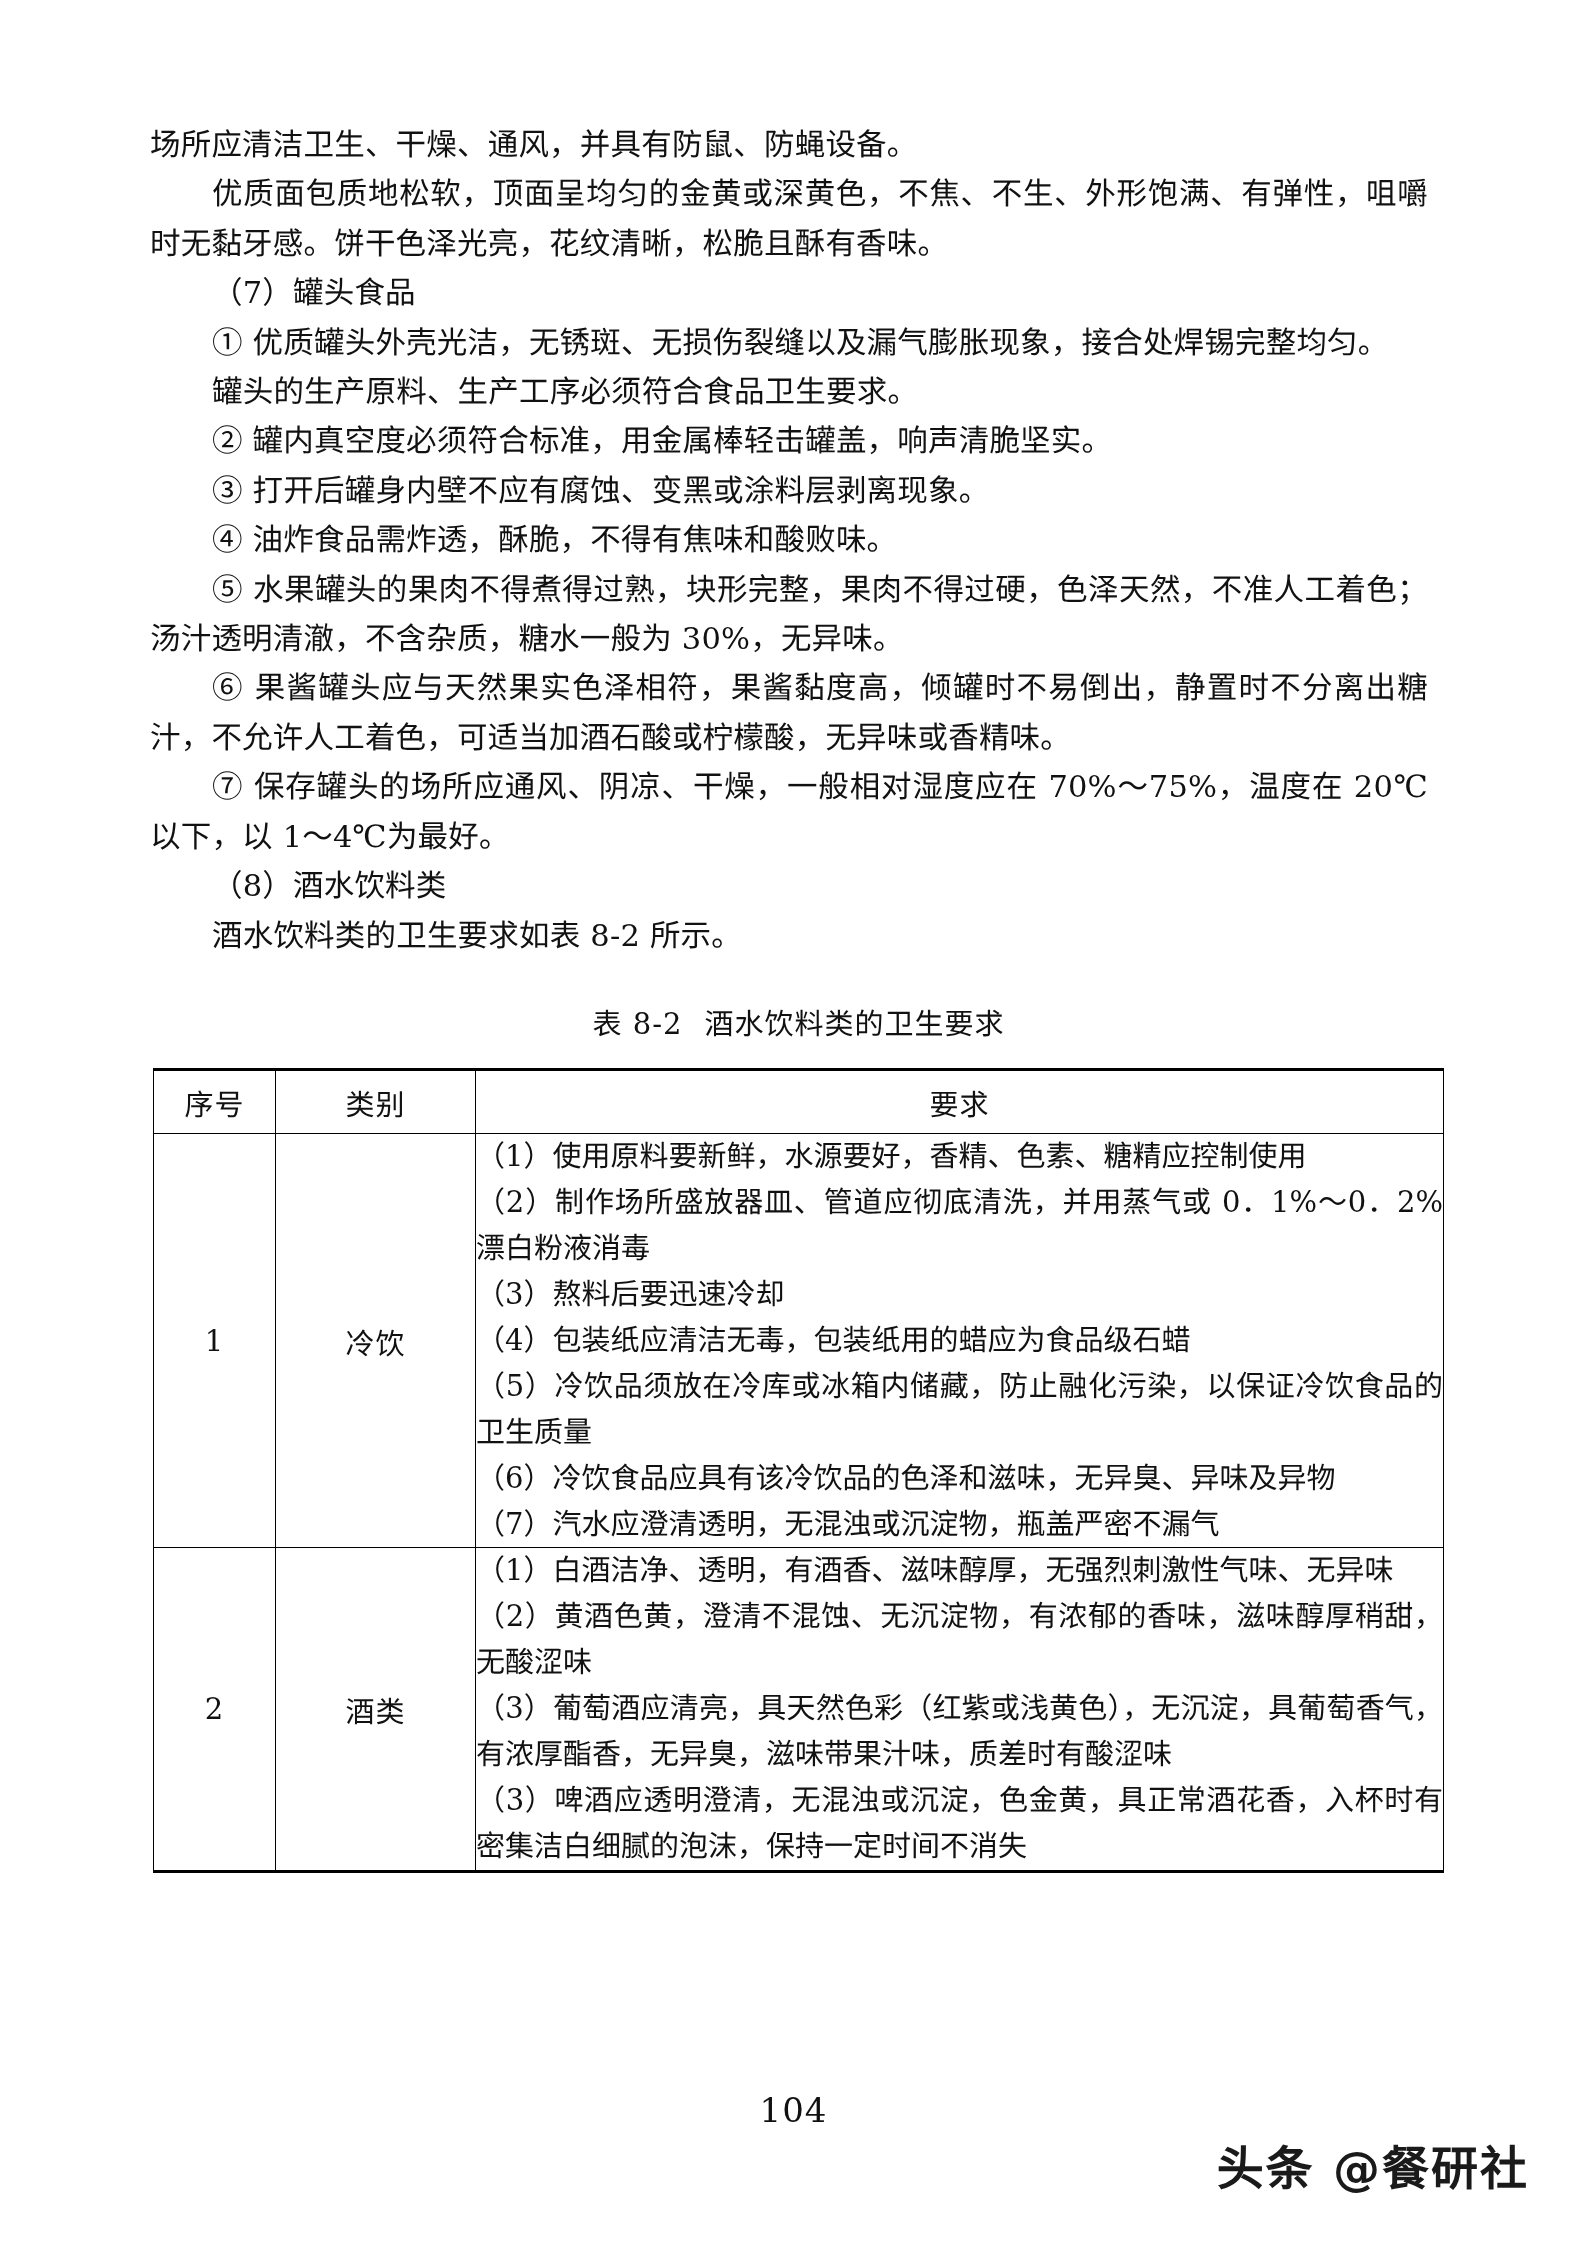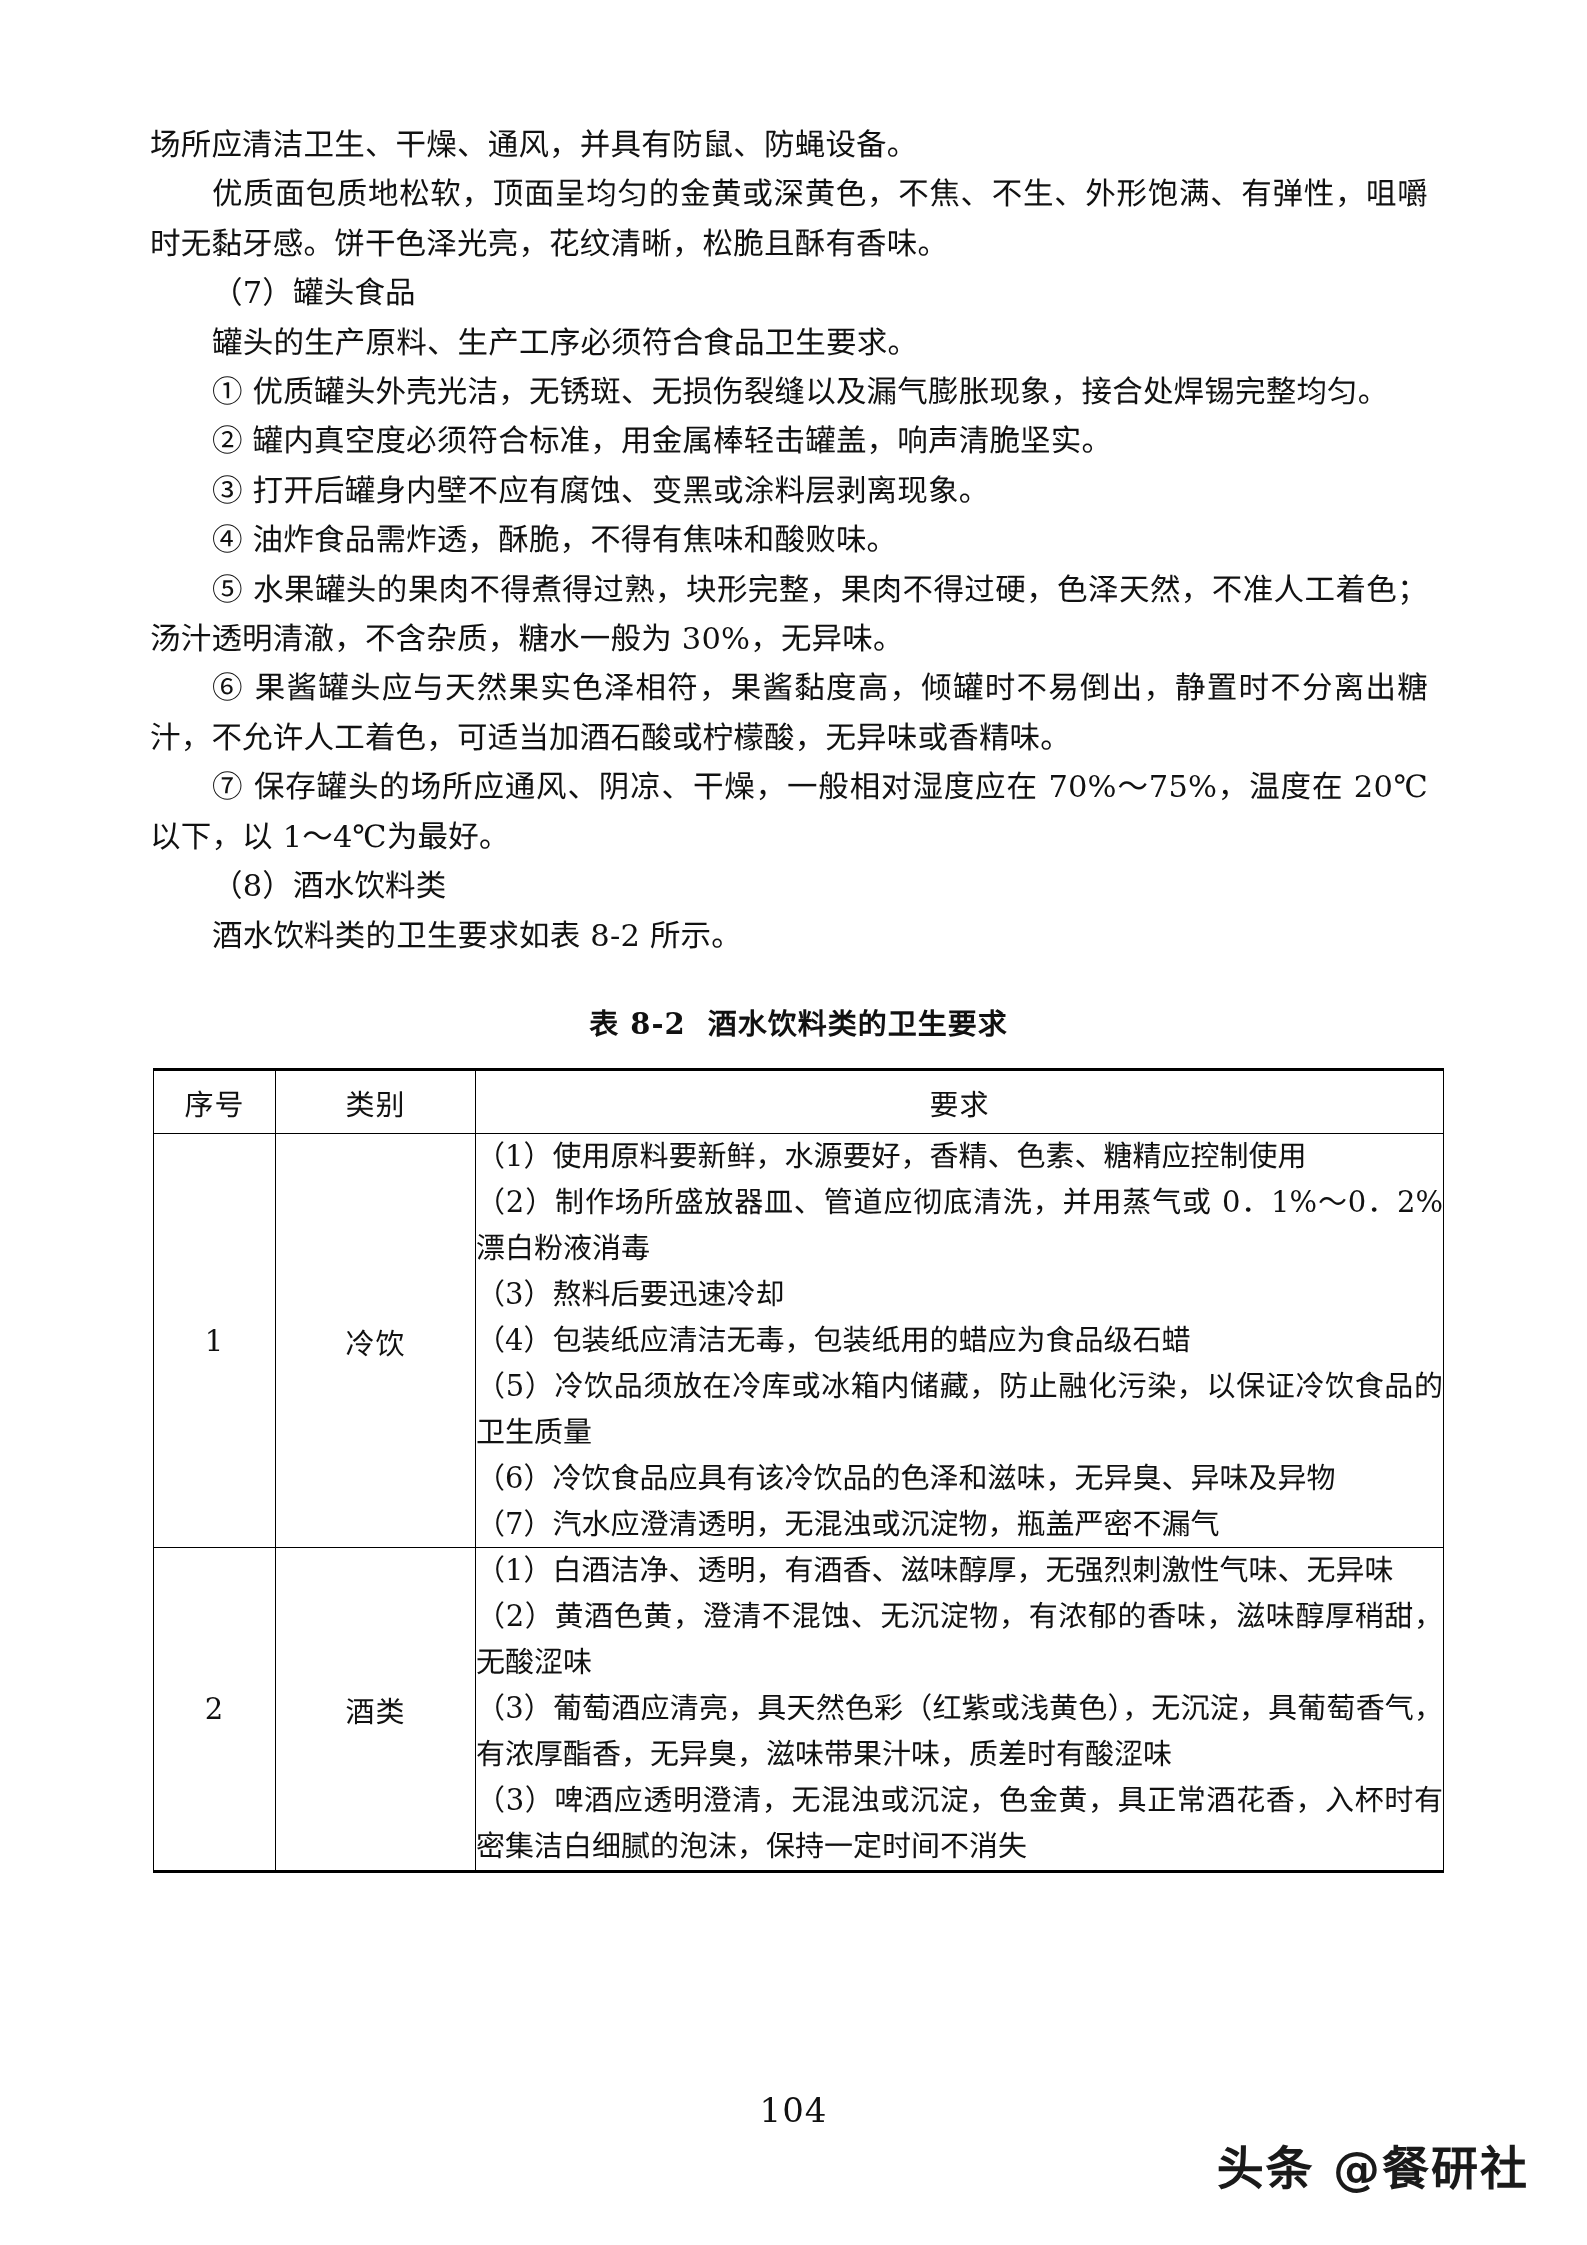--- a/index.html
+++ b/index.html
@@ -39,21 +39,21 @@
     margin: 0 12px 0 0;
     word-break: break-all;
   }
   .indent2 { text-indent: 62px; }
   .indent0 { text-indent: 0; }
 
   
   .table-caption {
     text-align: center;
     font-size: 29px;
-    font-weight: bold;
+    font-weight: normal;
     margin: 40px 0 26px 0;
     letter-spacing: 1px;
   }
   .cap-gap { display: inline-block; width: 22px; }
 
   
   table.req-table {
     border-collapse: collapse;
     width: 1290px;
     margin: 0 auto;
@@ -121,22 +121,22 @@
 </style>
 </head>
 <body>
 
 <div class="page">
 
   <div class="body-block">
     <p class="para indent0">场所应清洁卫生、干燥、通风，并具有防鼠、防蝇设备。</p>
     <p class="para indent2">优质面包质地松软，顶面呈均匀的金黄或深黄色，不焦、不生、外形饱满、有弹性，咀嚼时无黏牙感。饼干色泽光亮，花纹清晰，松脆且酥有香味。</p>
     <p class="para indent2">（7）罐头食品</p>
+    <p class="para indent2">① 优质罐头外壳光洁，无锈斑、无损伤裂缝以及漏气膨胀现象，接合处焊锡完整均匀。</p>
     <p class="para indent2">罐头的生产原料、生产工序必须符合食品卫生要求。</p>
-    <p class="para indent2">① 优质罐头外壳光洁，无锈斑、无损伤裂缝以及漏气膨胀现象，接合处焊锡完整均匀。</p>
     <p class="para indent2">② 罐内真空度必须符合标准，用金属棒轻击罐盖，响声清脆坚实。</p>
     <p class="para indent2">③ 打开后罐身内壁不应有腐蚀、变黑或涂料层剥离现象。</p>
     <p class="para indent2">④ 油炸食品需炸透，酥脆，不得有焦味和酸败味。</p>
     <p class="para indent2">⑤ 水果罐头的果肉不得煮得过熟，块形完整，果肉不得过硬，色泽天然，不准人工着色；汤汁透明清澈，不含杂质，糖水一般为 30%，无异味。</p>
     <p class="para indent2">⑥ 果酱罐头应与天然果实色泽相符，果酱黏度高，倾罐时不易倒出，静置时不分离出糖汁，不允许人工着色，可适当加酒石酸或柠檬酸，无异味或香精味。</p>
     <p class="para indent2">⑦ 保存罐头的场所应通风、阴凉、干燥，一般相对湿度应在 70%～75%，温度在 20℃以下，以 1～4℃为最好。</p>
     <p class="para indent2">（8）酒水饮料类</p>
     <p class="para indent2">酒水饮料类的卫生要求如表 8-2 所示。</p>
   </div>
 

